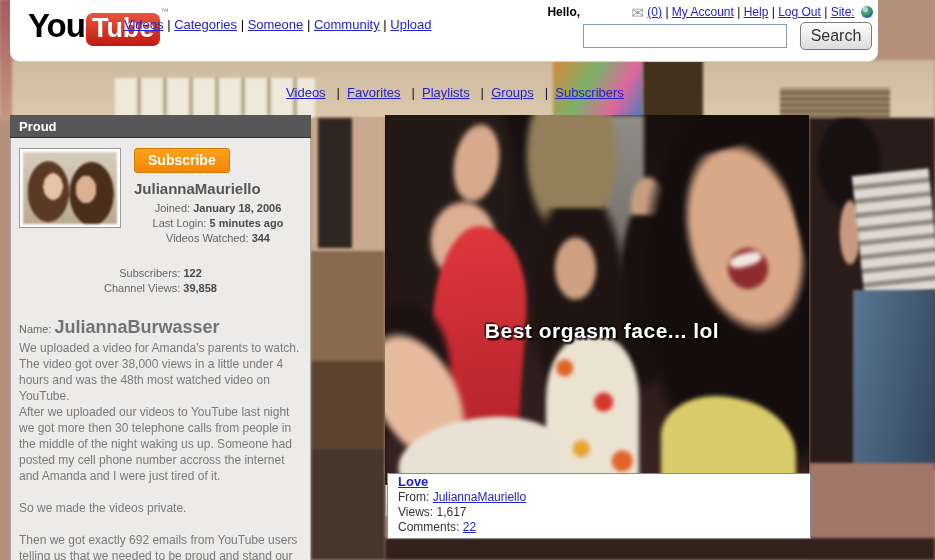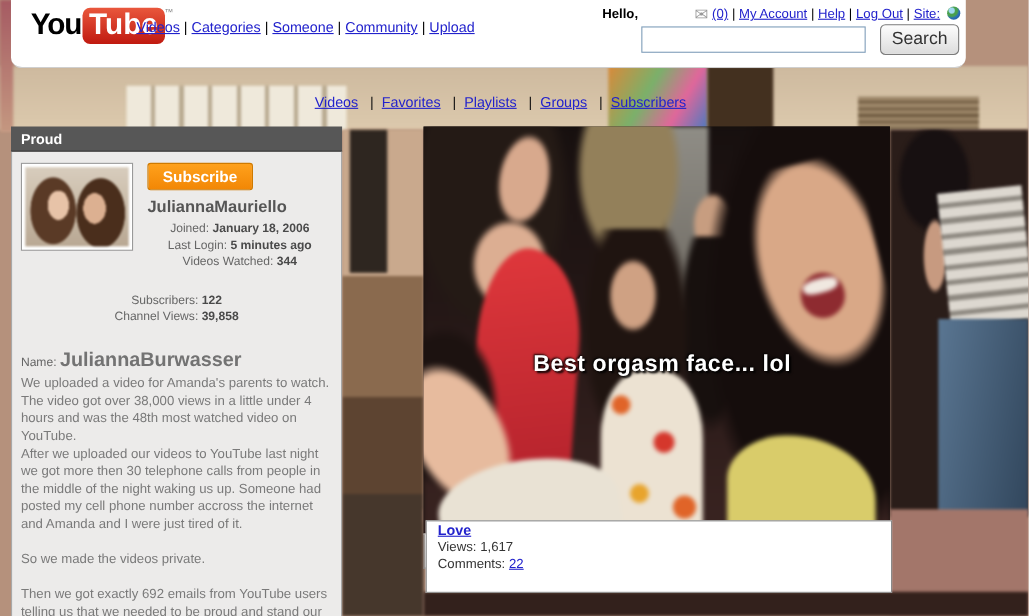--- a/index.html
+++ b/index.html
@@ -24,21 +24,21 @@
   .bg-stripes { left:858px; top:172px; width:77px; height:122px; background:repeating-linear-gradient(#ddd8d0 0 9px,#8d8880 9px 14px); transform:rotate(-6deg); }
   .bg-jeans { left:853px; top:290px; width:82px; height:178px; background:linear-gradient(100deg,#5a7692,#31465c); }
   .bg-floor-right { left:809px; top:463px; width:126px; height:97px; background:#a3766a; }
   .bg-gap-under-player { left:385px; top:463px; width:424px; height:12px; background:#8f6c5e; }
   .bg-bottom-strip { left:385px; top:538px; width:550px; height:22px; background:#33211c; }
 
   
   .header-box { position:absolute; left:10px; top:0; width:868px; height:62px; background:#fff;
     border-radius:0 0 10px 10px; border-bottom:1px solid #cfcfcf; z-index:5; }
   .logo { position:absolute; left:18px; top:7px; white-space:nowrap; cursor:pointer; }
-  .logo-you { font-size:27px; font-weight:bold; color:#000; letter-spacing:-1px; }
+  .logo-you { font-size:33px; font-weight:bold; color:#000; letter-spacing:-1px; }
   .logo-tube { display:inline-block; font-size:27px; font-weight:bold; color:#fff; background:linear-gradient(#e9573c,#c01a10);
     border-radius:7px; padding:0 6px 3px 6px; margin-left:1px; line-height:30px; }
   .logo-tm { font-size:8px; color:#888; vertical-align:top; }
   .main-nav { position:absolute; left:114px; top:17px; font-size:13px; white-space:nowrap; }
   .ni + .ni::before { content:" | "; color:#000; }
   a.lnk { color:#2222cc; text-decoration:underline; cursor:pointer; }
   .account-row { position:absolute; right:5px; top:4px; font-size:12px; white-space:nowrap; }
   .hello { font-weight:bold; color:#000; }
   .user-gap { display:inline-block; width:48px; }
   .envelope-icon { color:#999; font-size:15px; vertical-align:-2px; cursor:pointer; }
@@ -295,20 +295,24 @@
       </span>
       <span class="vdiv"></span>
       <button class="ctl-btn disp1-btn"><span class="rect-icon"></span></button>
       <button class="ctl-btn disp2-btn"><span class="split-icon"></span></button>
     </div>
   </div>
 
   <div class="info-box">
     <a class="lnk v-title">Love</a>
     <div class="v-line">
+      <span>From:</span>
+      <a class="lnk">JuliannaMauriello</a>
+    </div>
+    <div class="v-line">
       <span>Views:</span>
       <span>1,617</span>
     </div>
     <div class="v-line">
       <span>Comments:</span>
       <a class="lnk">22</a>
     </div>
   </div>
 
 </div>

